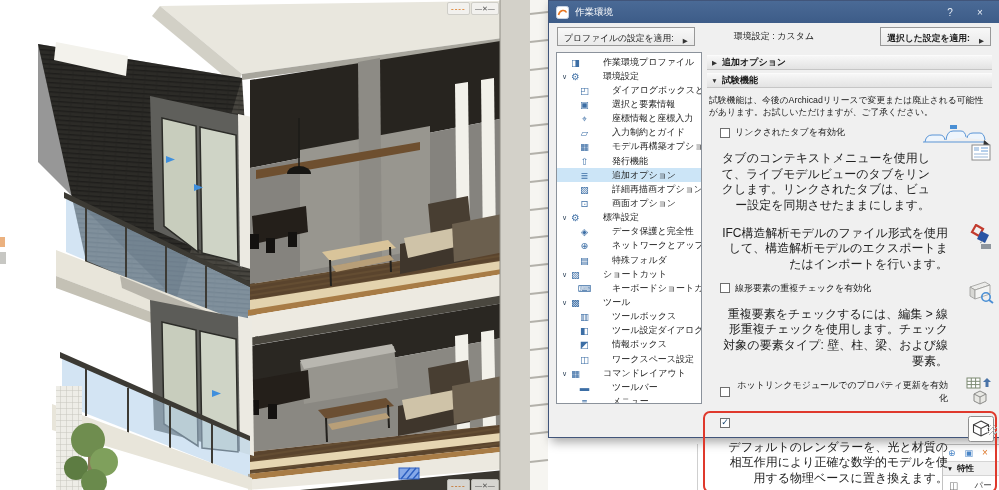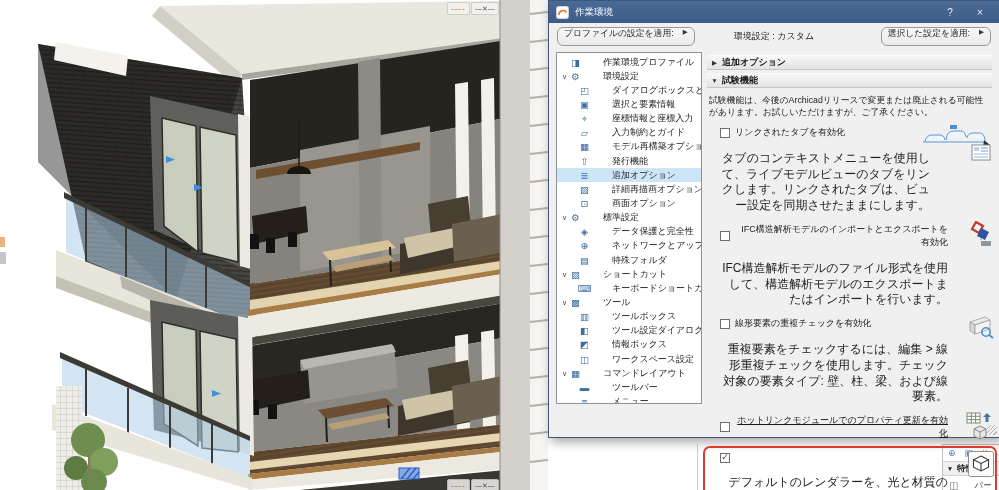--- a/index.html
+++ b/index.html
@@ -13,22 +13,22 @@
   .chip .dash{color:#e0873a;font-weight:bold;letter-spacing:1px;font-size:8px;}
   .cornericon{position:absolute;top:0;height:9px;width:22px;background:#dceafa;border:1px solid #7fa9d9;border-top:none;border-radius:0 0 3px 3px;}
   .sliver{position:absolute;}
   
   .dialog{position:absolute;left:548px;top:0;width:450px;height:436px;background:#f0f0f0;
           border:1px solid #41557a;box-shadow:3px 4px 10px rgba(0,0,0,.35);display:flex;flex-direction:column;}
   .tbar{height:22px;background:linear-gradient(#4a6a96,#3d5c88);display:flex;align-items:center;color:#fff;padding:0 7px;gap:6px;flex:none;}
   .tbar .ttl{font-size:9.5px;flex:1;}
   .tbtn{width:24px;height:22px;display:flex;align-items:center;justify-content:center;font-size:10px;color:#e8eef6;}
   .dlgbar{height:27px;display:flex;align-items:center;padding:0 8px;position:relative;flex:none;}
-  .tbbtn{height:17px;display:flex;align-items:flex-start;background:linear-gradient(#f8f8f8,#eaeaea);
-         border:1px solid #989898;font-size:8.8px;padding:0 6px;border-radius:6px;color:#1a1a1a;position:relative;z-index:2;}
+  .tbbtn{height:17px;display:flex;align-items:flex-end;background:linear-gradient(#f8f8f8,#eaeaea);
+         border:1px solid #989898;font-size:8.8px;padding:0 6px;border-radius:0;color:#1a1a1a;position:relative;z-index:2;}
   .tbbtn .mar{margin-left:9px;font-size:6.5px;color:#333;}
   .ctr{position:absolute;left:0;right:0;text-align:center;font-size:9px;color:#1a1a1a;z-index:1;}
   .dbody{flex:1;display:flex;padding:2px 7px 5px 7px;min-height:0;}
   
   .tree{width:146px;flex:none;background:#fff;border:1px solid #8b929b;padding:2px 0;overflow:hidden;height:352px;box-sizing:border-box;}
   .trow{height:14.15px;display:flex;align-items:center;font-size:9px;color:#1c1c1c;white-space:nowrap;}
   .trow .ar{width:9px;font-size:7px;color:#33485e;text-align:center;flex:none;line-height:1;}
   .ticon{width:13px;flex:none;font-size:9.5px;line-height:13px;text-align:center;color:#3c6ea5;}
   .tlabel{margin-left:21px;overflow:hidden;}
   .g{padding-left:3px;} .c{padding-left:21px;} .p0{padding-left:12px;}
@@ -281,21 +281,21 @@
       <span class="tbtn">?</span>
       <span class="tbtn">×</span>
     </div>
 
     <div class="dlgbar">
       <span class="ctr">環境設定 : カスタム</span>
       <div class="tbbtn">
         <span>プロファイルの設定を適用:</span>
         <span class="mar">▶</span>
       </div>
-      <div class="tbbtn" style="margin-left:auto;">
+      <div class="tbbtn" style="margin-left:auto;font-weight:bold;">
         <span>選択した設定を適用:</span>
         <span class="mar">▶</span>
       </div>
     </div>
 
     <div class="dbody">
 
       <div class="tree">
         <div class="trow p0">
             <span class="ticon">◨</span>
@@ -437,24 +437,20 @@
                   <line x1="9" y1="3" x2="16" y2="3" stroke="#6a9fd8"></line>
                   <line x1="9" y1="6" x2="16" y2="6" stroke="#6a9fd8"></line>
                   <line x1="2" y1="9" x2="16" y2="9" stroke="#9ab7d8"></line>
                   <line x1="2" y1="12" x2="16" y2="12" stroke="#9ab7d8"></line>
                 </g>
               </svg>
             </span>
           </div>
 
           <div class="opt">
-            <div class="optlabel">
-                <span class="cb"></span>
-                <span>IFC構造解析モデルのインポートとエクスポートを有効化</span>
-              </div>
             <div class="optdesc">IFC構造解析モデルのファイル形式を使用して、構造解析モデルのエクスポートまたはインポートを行います。</div>
             <span class="opticon">
               <svg width="26" height="28" viewBox="0 0 26 28">
                 <path d="M8 1 L15 5 L11 12 L4 8 Z" fill="none" stroke="#c23b2e" stroke-width="2.2"></path>
                 <path d="M13 7 L21 11 L17 19 L9 15 Z" fill="#2a55a5"></path>
                 <path d="M12 19 l3 -2" stroke="#8f969e"></path>
                 <rect x="13" y="20" width="10" height="5" fill="#8f969e"></rect>
               </svg>
             </span>
           </div>
@@ -470,21 +466,21 @@
               <svg width="26" height="24" viewBox="0 0 26 24">
                 <path d="M2 7 L17 2 L22 5 L7 10 Z" fill="#ececea" stroke="#9a9a98" stroke-width=".8"></path>
                 <path d="M2 7 L7 10 L7 19 L2 16 Z" fill="#d8d8d4" stroke="#9a9a98" stroke-width=".8"></path>
                 <path d="M7 10 L22 5 L22 14 L7 19 Z" fill="#f4f4f2" stroke="#9a9a98" stroke-width=".8"></path>
                 <circle cx="18" cy="17" r="4.2" fill="none" stroke="#4a8fd4" stroke-width="1.6"></circle>
                 <line x1="21" y1="20" x2="25" y2="23" stroke="#4a8fd4" stroke-width="1.8"></line>
               </svg>
             </span>
           </div>
 
-          <div class="opt" style="margin-top:4px;text-decoration:underline;">
+          <div class="opt" style="margin-top:4px;">
             <div class="optlabel">
                 <span class="cb"></span>
                 <span>ホットリンクモジュールでのプロパティ更新を有効化</span>
               </div>
             <span class="opticon">
               <svg width="28" height="28" viewBox="0 0 28 28">
                 <rect x="1" y="1" width="13" height="10" fill="#fff" stroke="#7c8a73"></rect>
                 <line x1="1" y1="4.3" x2="14" y2="4.3" stroke="#7c8a73"></line>
                 <line x1="1" y1="7.6" x2="14" y2="7.6" stroke="#7c8a73"></line>
                 <line x1="5.3" y1="1" x2="5.3" y2="11" stroke="#7c8a73"></line>

